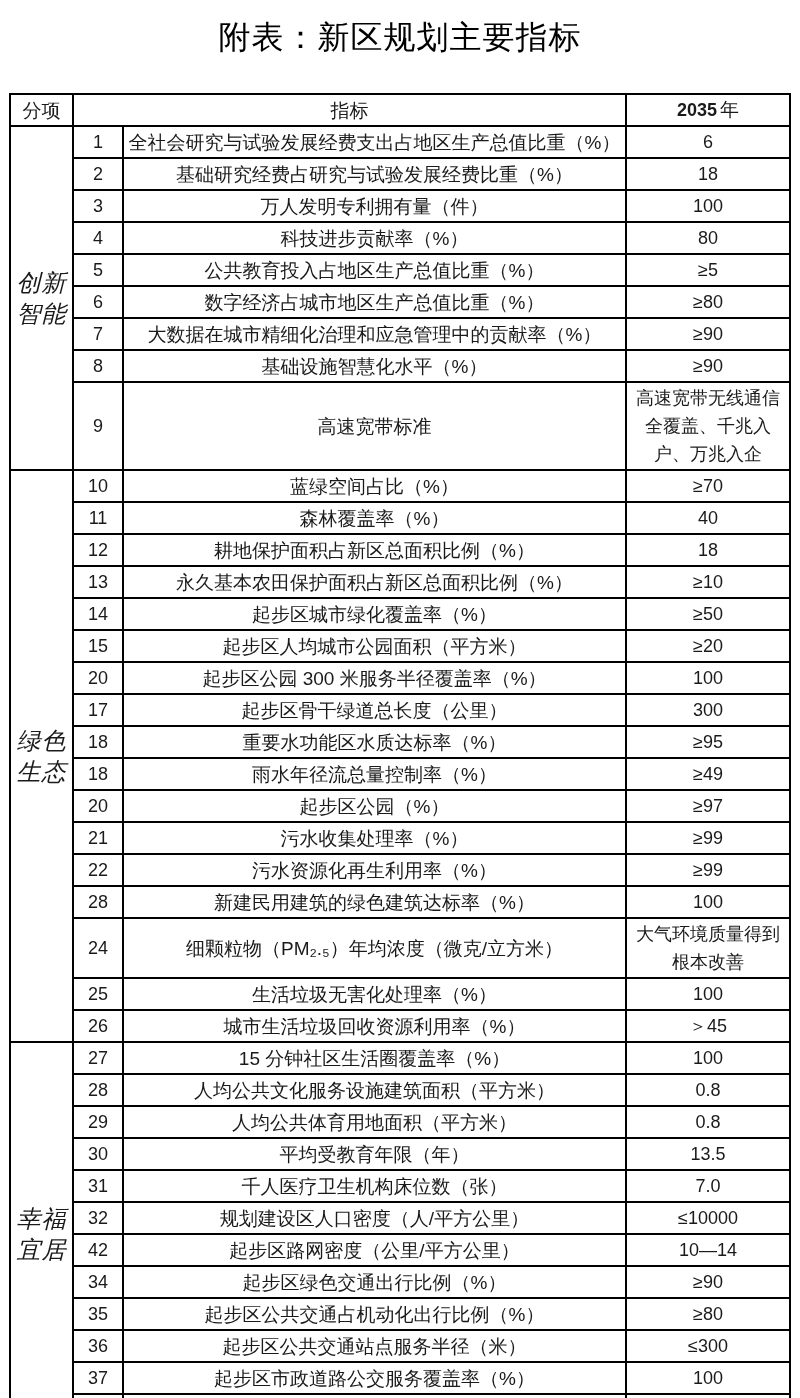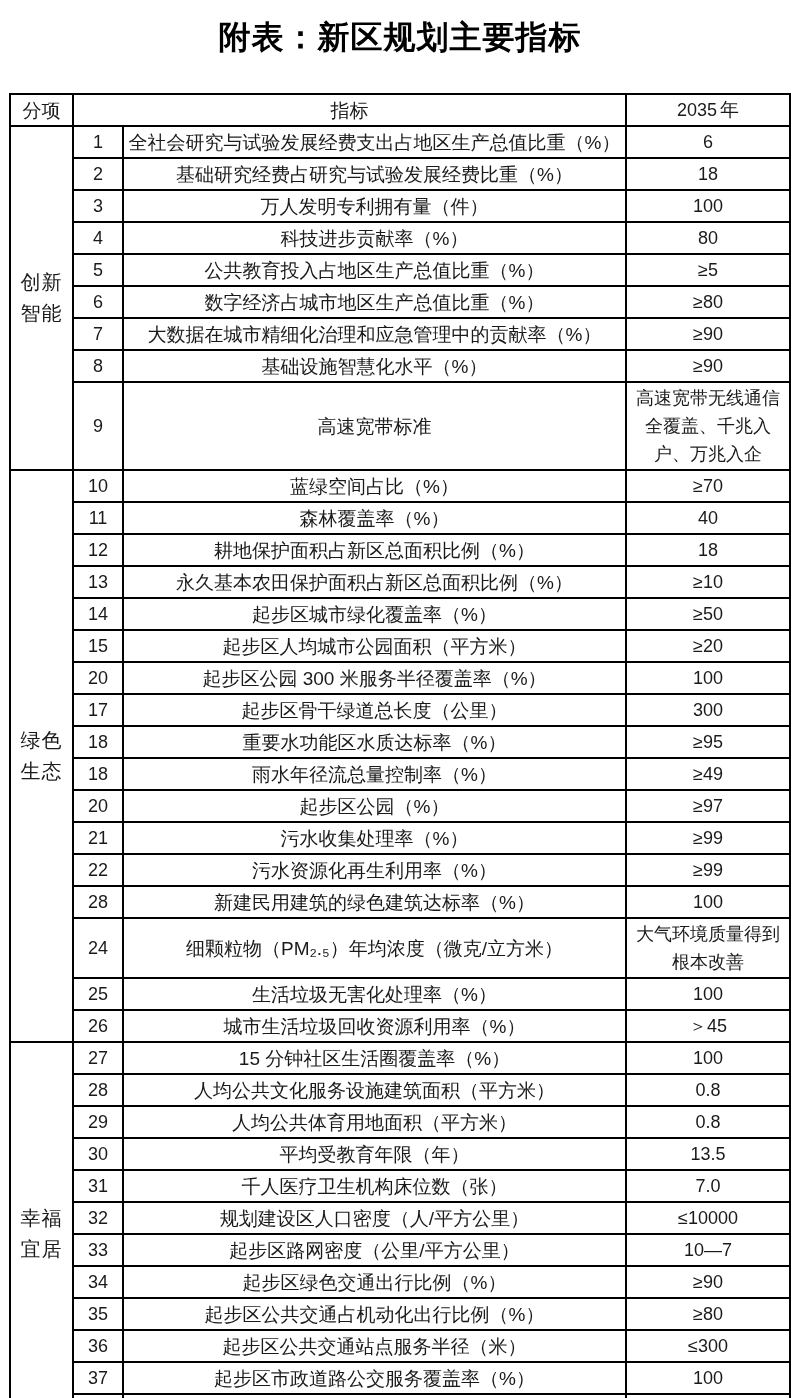--- a/index.html
+++ b/index.html
@@ -11,21 +11,21 @@
   body {
     height: 1398px;
     color: #1a1a1a;
     font-family: "Liberation Sans", "DejaVu Sans", sans-serif;
     position: relative;
   }
   .page-title {
     margin: 16px 0 10px 0;
     text-align: center;
     font-size: 32px;
-    font-weight: 700;
+    font-weight: 400;
     letter-spacing: 1px;
     color: #000000;
   }
   table.indicators {
     border-collapse: collapse;
     table-layout: fixed;
     width: 780px;
     margin: 33px 0 0 9px;
   }
   col.c-cat { width: 63px; }
@@ -36,28 +36,29 @@
     border: 2px solid #000000;
     text-align: center;
     vertical-align: middle;
     padding: 1px 4px;
     height: 26px;
     font-size: 19px;
     font-weight: 400;
     line-height: 27px;
     word-break: break-all;
   }
-  th.h-year b { font-size: 18px; font-weight: 400; }
+  th.h-year b { font-size: 18px; font-weight: 700; }
   th.h-year .yr { font-size: 19px; margin-left: 3px; }
   td.num { font-size: 18px; }
   td.val { font-size: 18px; line-height: 28px; }
   td.cat div {
     line-height: 31px;
-    font-size: 20px;
+    font-size: 24px;
     letter-spacing: 1px;
+    font-style: italic;
   }
 </style>
 </head>
 <body>
 
 <h1 class="page-title">附表：新区规划主要指标</h1>
 
 <table class="indicators">
   <colgroup>
     <col class="c-cat">
@@ -239,23 +240,23 @@
         <td class="num">31</td>
         <td class="ind">千人医疗卫生机构床位数（张）</td>
         <td class="val">7.0</td>
       </tr>
       <tr>
         <td class="num">32</td>
         <td class="ind">规划建设区人口密度（人/平方公里）</td>
         <td class="val">≤10000</td>
       </tr>
       <tr>
-        <td class="num">33</td>
+        <td class="num">42</td>
         <td class="ind">起步区路网密度（公里/平方公里）</td>
-        <td class="val">10—7</td>
+        <td class="val">10—14</td>
       </tr>
       <tr>
         <td class="num">34</td>
         <td class="ind">起步区绿色交通出行比例（%）</td>
         <td class="val">≥90</td>
       </tr>
       <tr>
         <td class="num">35</td>
         <td class="ind">起步区公共交通占机动化出行比例（%）</td>
         <td class="val">≥80</td>

